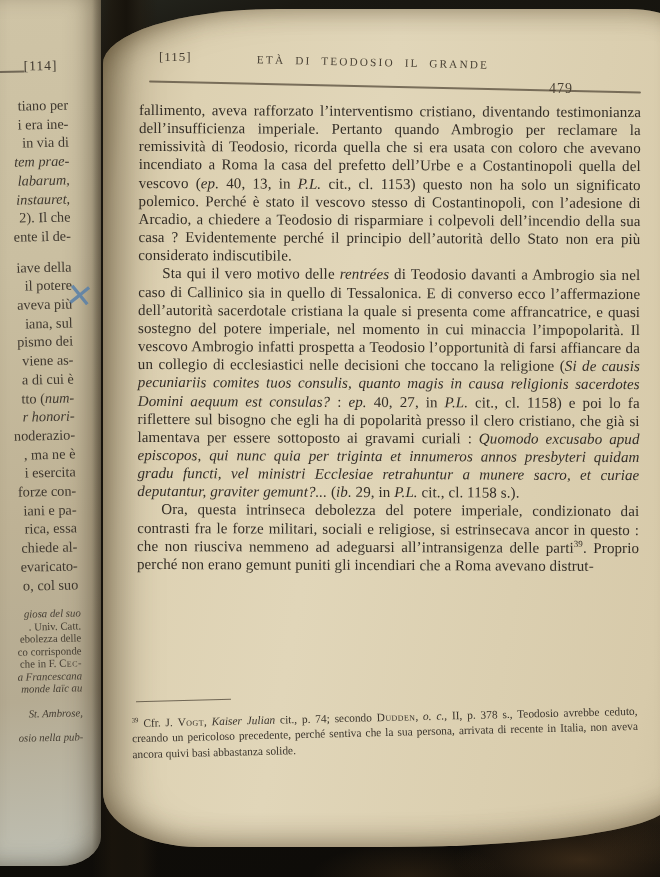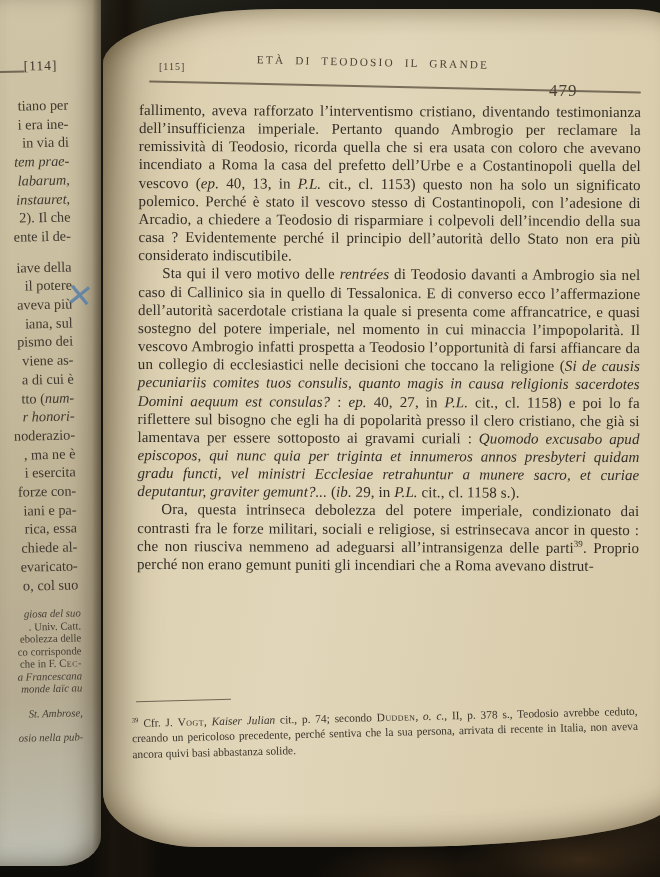--- a/index.html
+++ b/index.html
@@ -48,24 +48,24 @@
     position:absolute;left:103px;top:9px;right:-8px;bottom:30px;
     background:linear-gradient(100deg,#b3a685 0%,#d2c5a5 6%,#ddd1b2 15%,#e1d6b9 42%,#dbcfb0 72%,#d7caaa 93%,#d2c5a5 100%);
     border-top-left-radius:175px 55px;
     border-top-right-radius:40px 10px;
     border-bottom-left-radius:95px 55px;
     border-bottom-right-radius:280px 42px;
     box-shadow:inset 32px 0 42px -18px rgba(60,45,22,.55),
                inset 0 16px 20px -12px rgba(95,78,48,.35),
                inset 0 -20px 26px -14px rgba(75,58,32,.4);
   }
-  .rp-folio{position:absolute;top:52px;left:56px;font-size:10px;letter-spacing:1px;color:#473f33;text-align:center;}
+  .rp-folio{position:absolute;top:40px;left:56px;font-size:13px;letter-spacing:1px;color:#473f33;text-align:center;}
   .rp-title{position:absolute;top:47px;left:150px;width:240px;text-align:center;
     font-size:11.2px;letter-spacing:2.2px;word-spacing:5px;color:#473f33;transform:rotate(1.3deg);}
-  .rp-pagenum{position:absolute;top:72px;left:446px;font-size:17px;letter-spacing:1px;color:#473f33;}
+  .rp-pagenum{position:absolute;top:72px;left:446px;font-size:14px;letter-spacing:1px;color:#473f33;}
   .header-rule{position:absolute;top:77px;left:46px;width:492px;height:1.6px;
     background:#554b3b;opacity:.75;transform:rotate(1.3deg);border-radius:2px;}
   .rp-body{position:absolute;top:93px;left:35px;width:502px;
     font-size:15px;line-height:18.15px;letter-spacing:.1px;
     text-align:justify;color:#332d26;transform:rotate(.25deg);}
   .para{margin:0;}
   .para.indent{text-indent:24px;}
   .fn-rule{position:absolute;top:691px;left:33px;width:95px;height:1.4px;
     background:#544b3c;opacity:.8;transform:rotate(-1.5deg);}
   .rp-footnote{position:absolute;top:701px;left:29px;width:506px;

